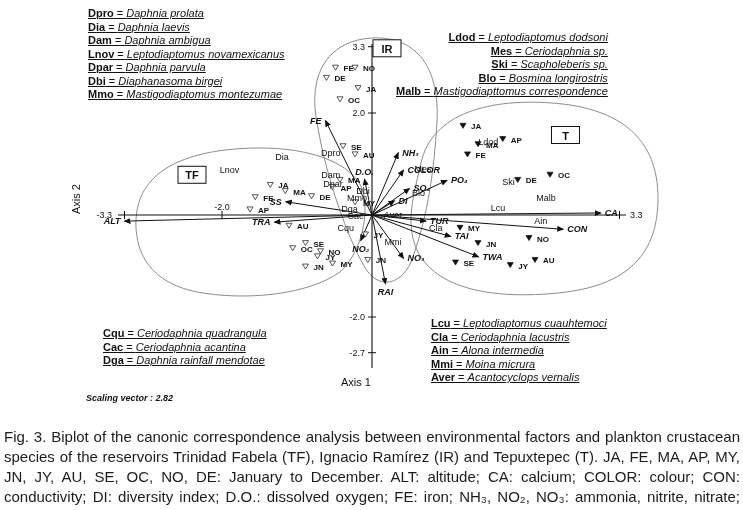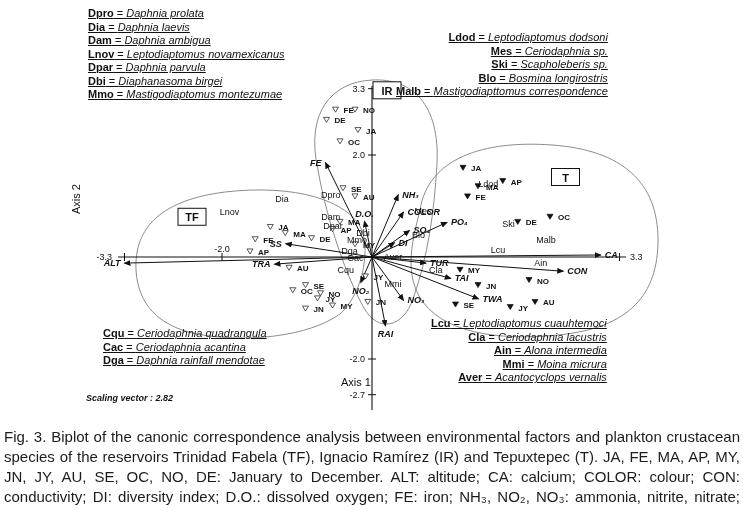--- a/index.html
+++ b/index.html
@@ -1,32 +1,32 @@
 <!DOCTYPE html>
 <html><head>
 <meta charset="utf-8">
 <style>
   html,body{margin:0;padding:0;background:#fff;}
   .canvas{position:relative;width:743px;height:510px;background:#ffffff;overflow:hidden;
           font-family:"Liberation Sans","DejaVu Sans",sans-serif;color:#111;}
-  #plot{position:absolute;left:0;top:0;width:743px;height:422px;margin-top:42px;}
+  #plot{position:absolute;left:0;top:0;width:743px;height:422px;}
   svg{display:block;}
   svg text{font-family:"Liberation Sans","DejaVu Sans",sans-serif;fill:#111;}
   .t-month{font-size:8px;font-weight:bold;}
   .t-species{font-size:9px;}
   .t-vector{font-size:9px;font-weight:bold;font-style:italic;}
   .t-tick{font-size:9px;}
   .t-group{font-size:11px;font-weight:bold;}
   .legend{position:absolute;font-size:11px;line-height:13.5px;white-space:nowrap;text-decoration:underline;}
   .legend .abbr{font-weight:bold;}
   .legend .sp{font-style:italic;}
   .tl{left:88px;top:7px;}
   .tr{left:396px;top:31px;text-align:right;}
   .bl{left:103px;top:327px;}
-  .br{left:431px;top:317px;text-align:right;}
+  .br{left:431px;top:317px;}
   .axis2{position:absolute;left:70px;top:214px;transform:rotate(-90deg);transform-origin:0 0;font-size:11px;}
   .axis1{position:absolute;left:341px;top:376px;font-size:11px;}
   .scaling{position:absolute;left:86px;top:393px;font-size:9px;font-style:italic;font-weight:bold;}
   .caption{position:absolute;left:4px;top:427px;width:736px;font-size:15px;line-height:1.34;
            text-align:justify;color:#1c1c1c;}
 </style>
 </head>
 <body>
 
 <div class="canvas">

